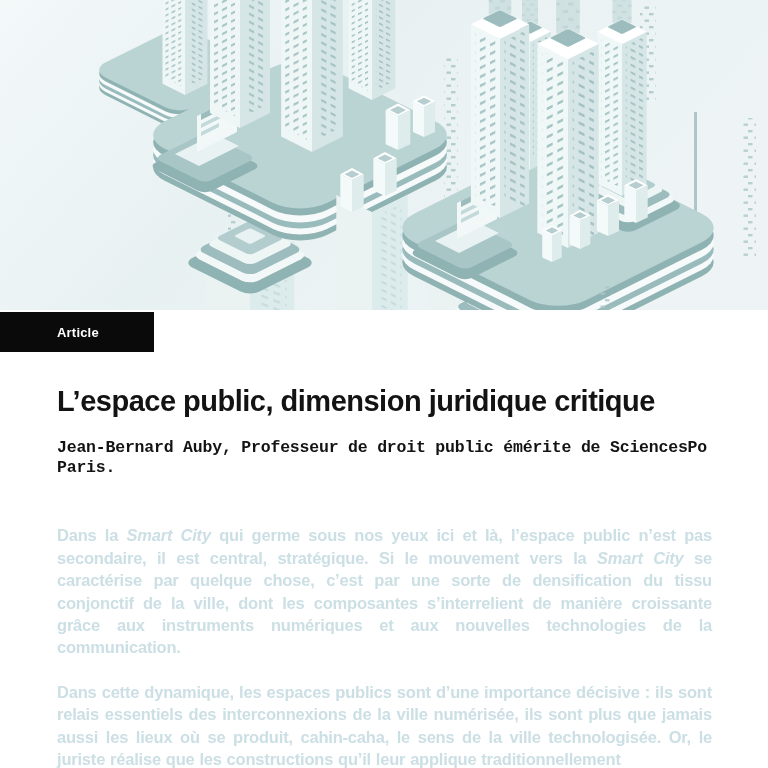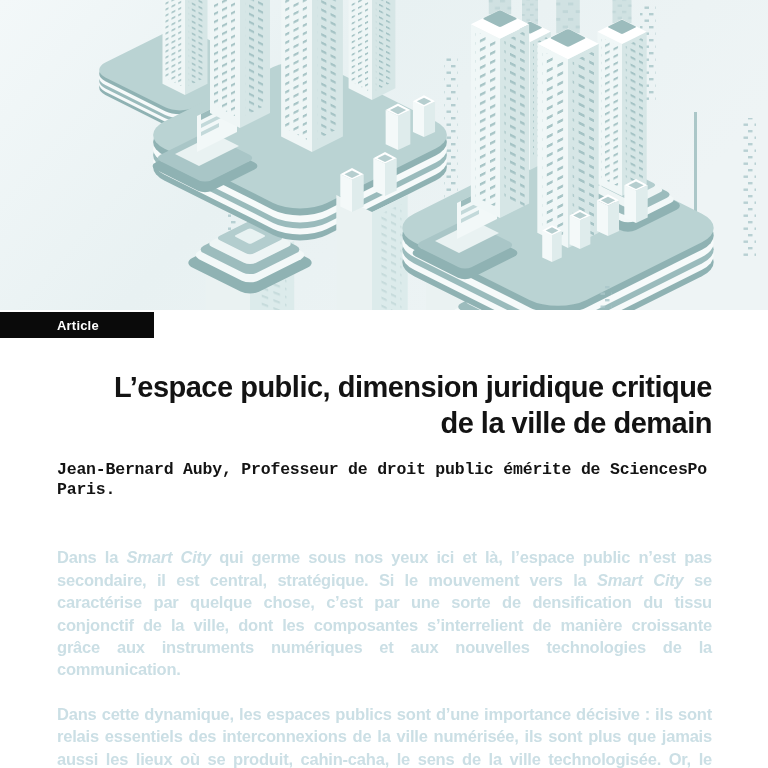--- a/index.html
+++ b/index.html
@@ -9,33 +9,33 @@
     font-family:"Liberation Sans", sans-serif;
     -webkit-font-smoothing:antialiased;
   }
   .hero {
     position:relative; width:768px; height:310px; overflow:hidden;
     background:linear-gradient(100deg,#f2f7f8 0%, #e9f1f2 45%, #edf3f4 100%);
   }
   .hero svg { display:block; }
   .badge {
     margin-top:2px;
-    width:154px; height:26px;
+    width:154px; height:40px;
     background:#0a0a0a;
     display:flex; align-items:center;
     padding-left:57px; box-sizing:border-box;
   }
   .badge span {
     color:#ffffff; font-size:13px; font-weight:bold; letter-spacing:.2px;
   }
   .content { padding:0 56px 0 57px; }
   .title {
     margin-top:31px;
     font-size:29px; line-height:36px; font-weight:bold;
-    color:#131313; letter-spacing:-0.5px;text-align:right;
+    color:#131313; letter-spacing:-0.5px;
   }
   .author {
     margin-top:13px;
     font-size:16.5px; line-height:20px; font-weight:bold;
     color:#131313; letter-spacing:-0.2px;font-family:Liberation Mono, monospace;
   }
   .body-copy { margin-top:46px; }
   .body-p {
     margin:0 0 22px 0;
     font-size:16.5px; line-height:22.4px; font-weight:bold;
@@ -174,21 +174,20 @@
   </svg>
 </div>
 
 <div class="badge">
   <span>Article</span>
 </div>
 
 <div class="content">
   <h1 class="title">
     <div>L’espace public, dimension juridique critique</div>
-    <div>de la ville de demain</div>
   </h1>
 
   <div class="author">Jean-Bernard Auby, Professeur de droit public émérite de SciencesPo Paris.</div>
 
   <div class="body-copy">
     <p class="body-p"><span>Dans la </span><span class="it">Smart City</span><span> qui germe sous nos yeux ici et là, l’espace public n’est pas secondaire, il est central, stratégique. Si le mouvement vers la </span><span class="it">Smart City</span><span> se caractérise par quelque chose, c’est par une sorte de densification du tissu conjonctif de la ville, dont les composantes s’interrelient de manière croissante grâce aux instruments numériques et aux nouvelles technologies de la communication.</span></p>
     <p class="body-p"><span>Dans cette dynamique, les espaces publics sont d’une importance décisive : ils sont relais essentiels des interconnexions de la ville numérisée, ils sont plus que jamais aussi les lieux où se produit, cahin-caha, le sens de la ville technologisée. Or, le juriste réalise que les constructions qu’il leur applique traditionnellement</span></p>
   </div>
 </div>
 

